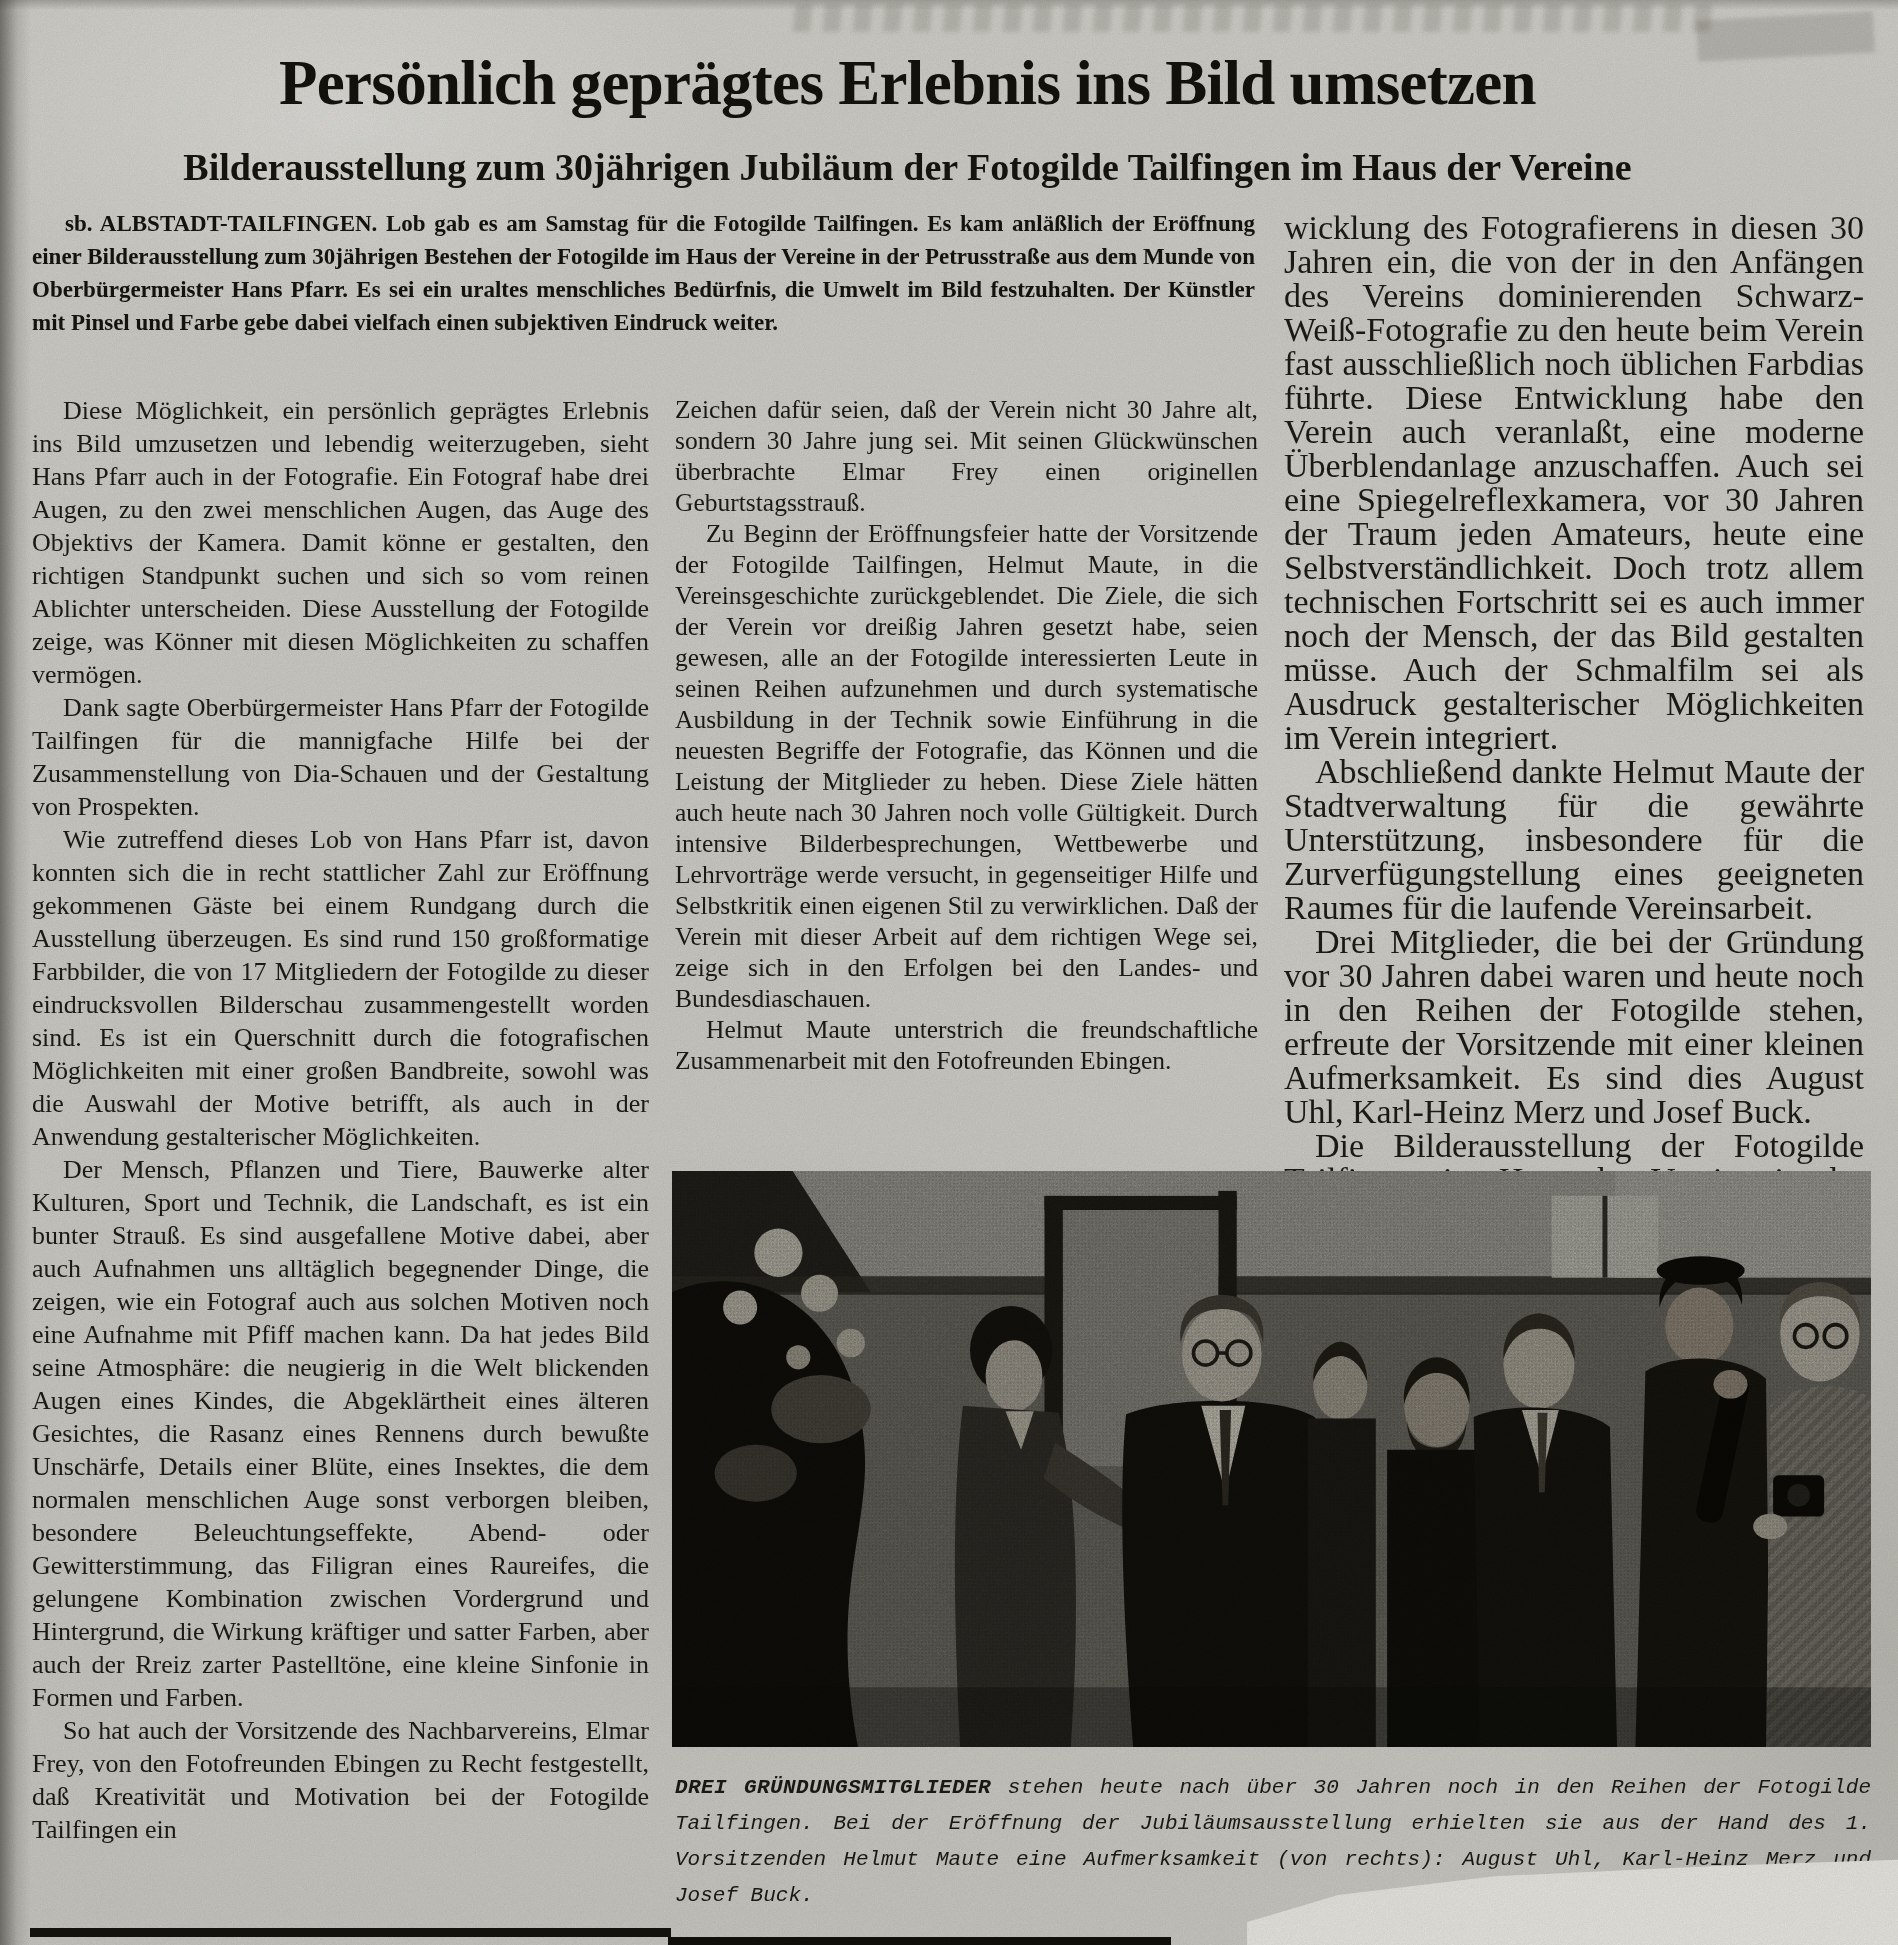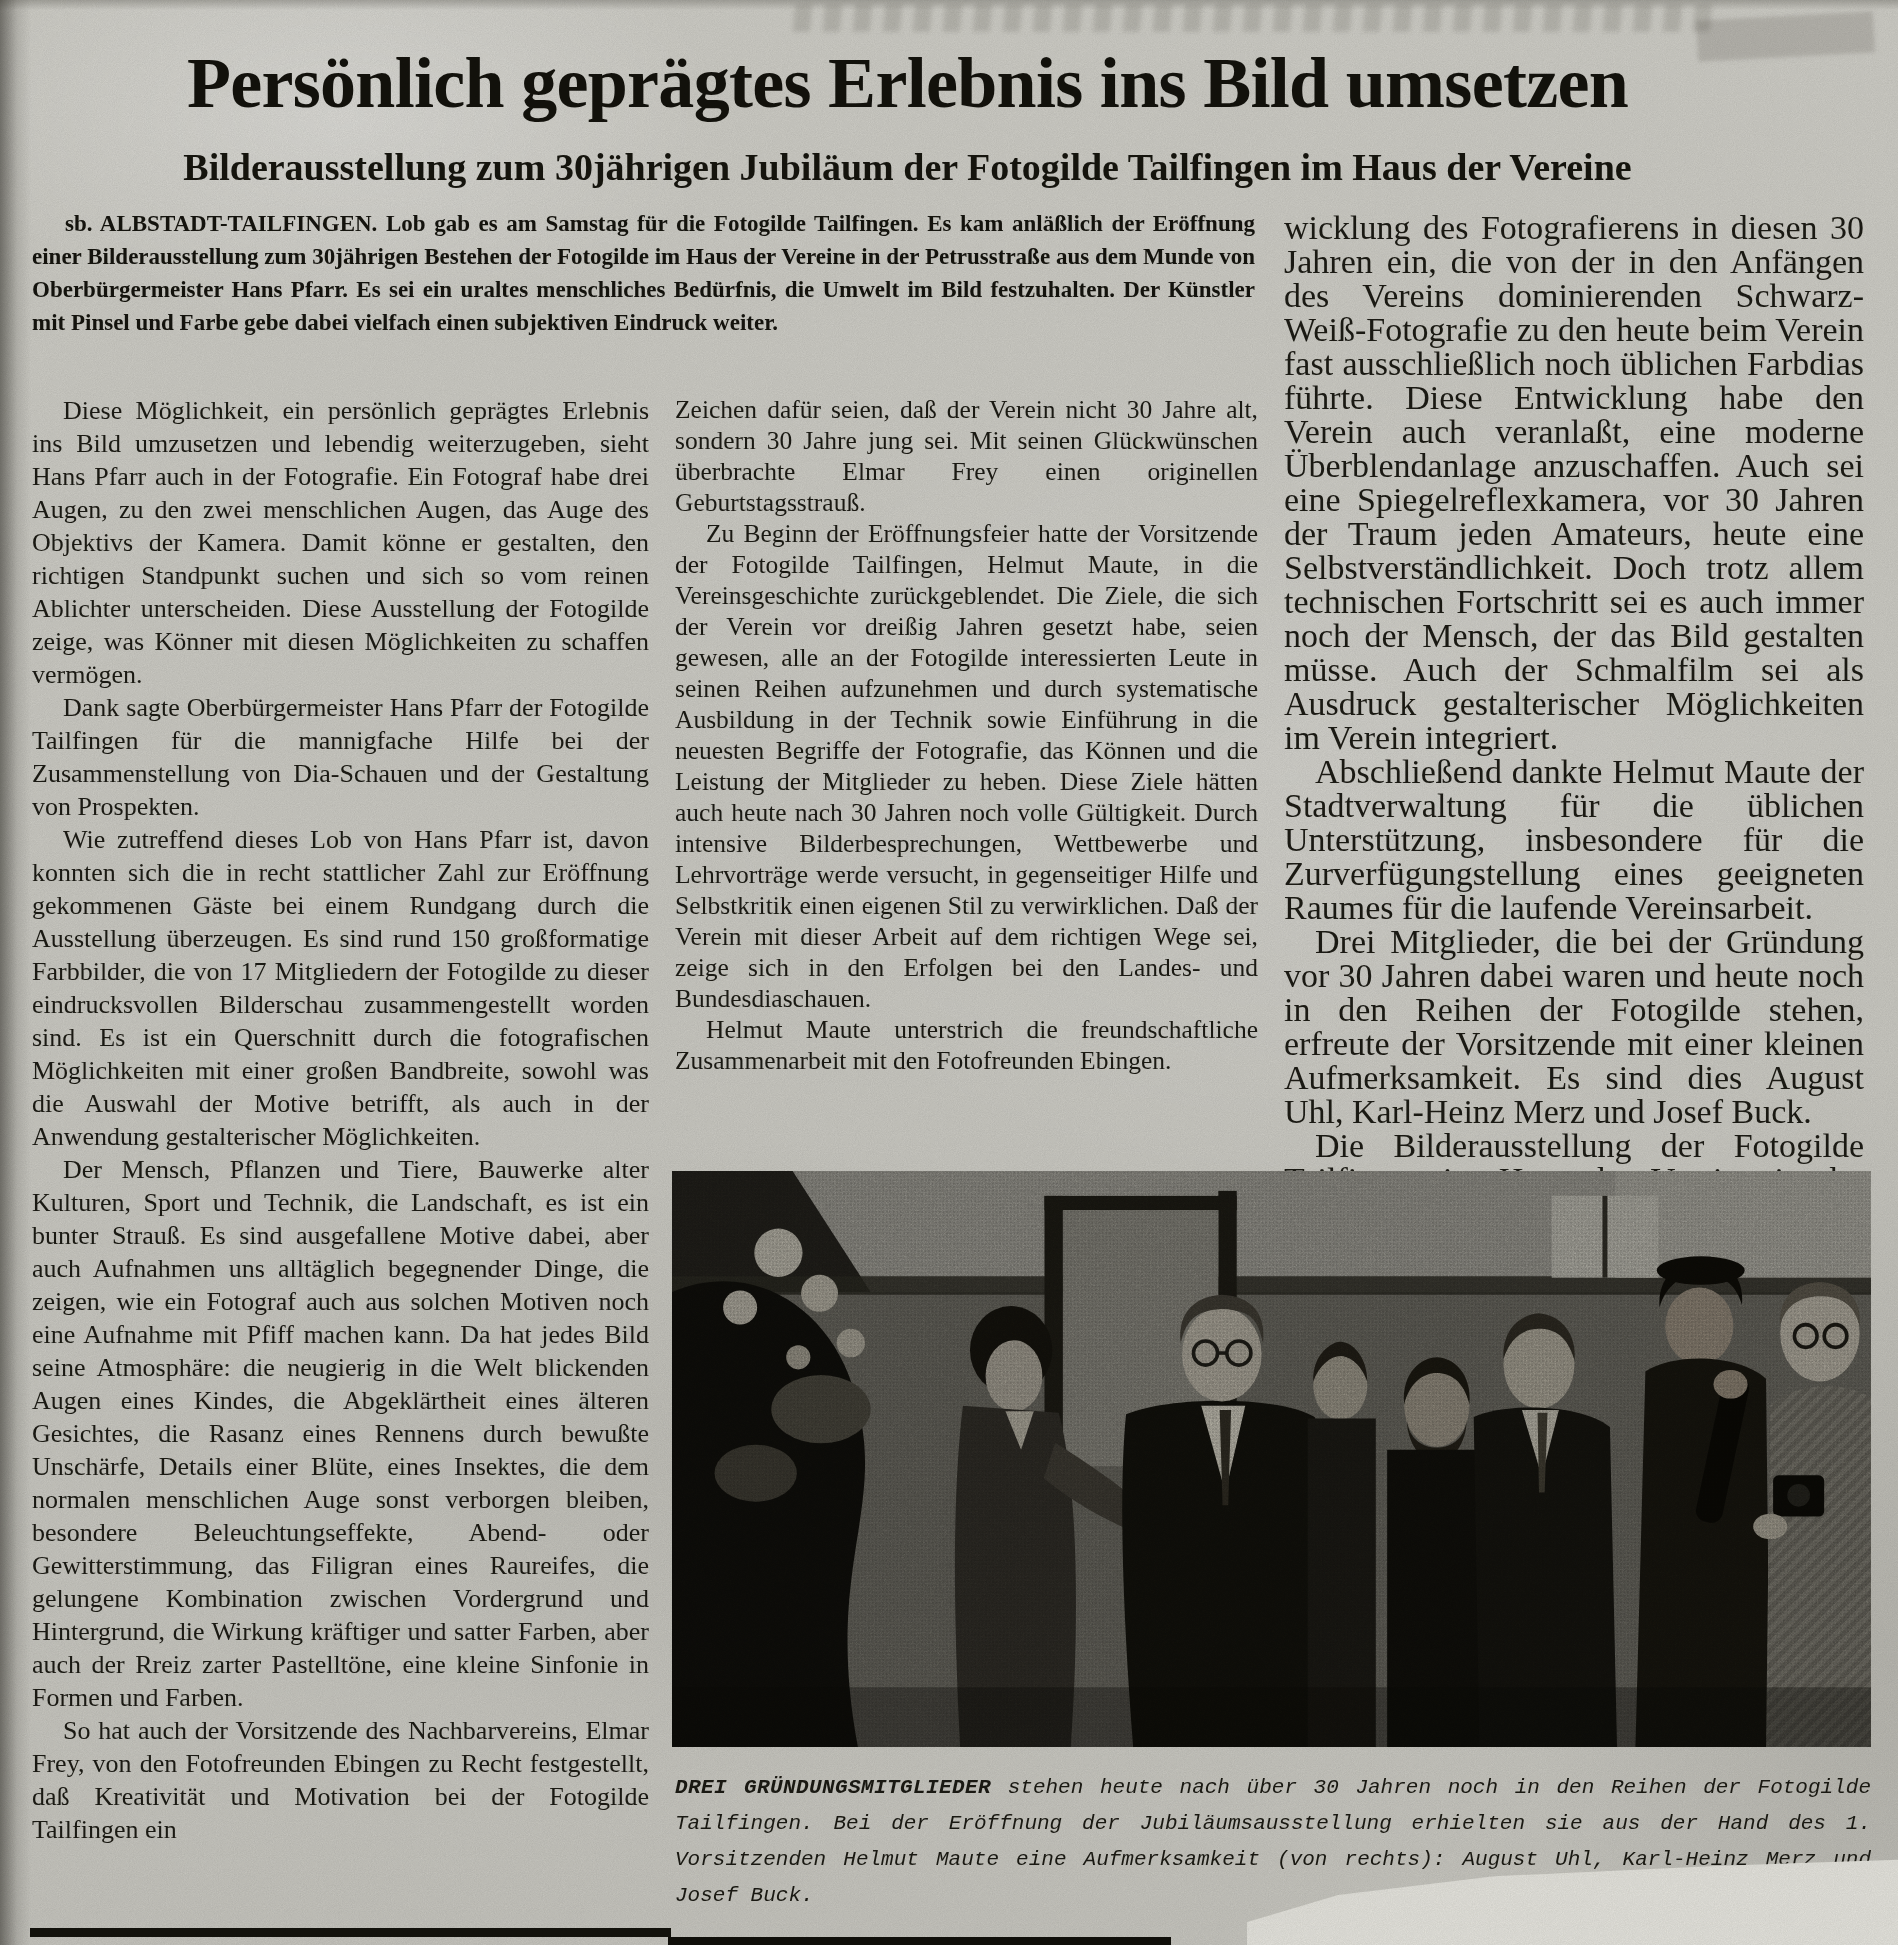--- a/index.html
+++ b/index.html
@@ -12,21 +12,21 @@
       radial-gradient(ellipse 638px 354px at 18% 6%, rgba(255,255,255,.30), transparent 60%),
       radial-gradient(ellipse 921px 638px at 68% 40%, rgba(255,255,255,.14), transparent 65%),
       radial-gradient(ellipse 851px 496px at 40% 75%, rgba(118,116,106,.10), transparent 65%),
       radial-gradient(ellipse 496px 851px at 99% 85%, rgba(110,108,100,.16), transparent 70%),
       linear-gradient(#d4d3cc,#cccbc4);
     font-family:"Liberation Serif", serif;
     color:#1b1a14;
   }
   .headline{
     position:absolute;left:82px;top:37px;width:1651px;height:99px;
-    margin:0;font-size:72px;line-height:92px;font-weight:700;
+    margin:0;font-size:63px;line-height:92px;font-weight:700;
     letter-spacing:-0.7px;white-space:nowrap;text-align:center;color:#14130d;
   }
   .subheadline{
     position:absolute;left:82px;top:145px;width:1651px;height:50px;
     margin:0;font-size:38px;line-height:45px;font-weight:700;
     white-space:nowrap;text-align:center;color:#17160f;
   }
   .lead{
     position:absolute;left:32px;top:207px;width:1223px;height:173px;
     margin:0;font-size:23px;line-height:33px;font-weight:700;
@@ -88,21 +88,21 @@
       <p>Der Mensch, Pflanzen und Tiere, Bauwerke alter Kulturen, Sport und Technik, die Landschaft, es ist ein bunter Strauß. Es sind ausgefallene Motive dabei, aber auch Aufnahmen uns alltäglich begegnender Dinge, die zeigen, wie ein Fotograf auch aus solchen Motiven noch eine Aufnahme mit Pfiff machen kann. Da hat jedes Bild seine Atmosphäre: die neugierig in die Welt blickenden Augen eines Kindes, die Abgeklärtheit eines älteren Gesichtes, die Rasanz eines Rennens durch bewußte Unschärfe, Details einer Blüte, eines Insektes, die dem normalen menschlichen Auge sonst verborgen bleiben, besondere Beleuchtungseffekte, Abend- oder Gewitterstimmung, das Filigran eines Raureifes, die gelungene Kombination zwischen Vordergrund und Hintergrund, die Wirkung kräftiger und satter Farben, aber auch der Rreiz zarter Pastelltöne, eine kleine Sinfonie in Formen und Farben.</p>
       <p>So hat auch der Vorsitzende des Nachbarvereins, Elmar Frey, von den Fotofreunden Ebingen zu Recht festgestellt, daß Kreativität und Motivation bei der Fotogilde Tailfingen ein</p>
     </section>
   <section class="col col2">
       <p>Zeichen dafür seien, daß der Verein nicht 30 Jahre alt, sondern 30 Jahre jung sei. Mit seinen Glückwünschen überbrachte Elmar Frey einen originellen Geburtstagsstrauß.</p>
       <p>Zu Beginn der Eröffnungsfeier hatte der Vorsitzende der Fotogilde Tailfingen, Helmut Maute, in die Vereinsgeschichte zurückgeblendet. Die Ziele, die sich der Verein vor dreißig Jahren gesetzt habe, seien gewesen, alle an der Fotogilde interessierten Leute in seinen Reihen aufzunehmen und durch systematische Ausbildung in der Technik sowie Einführung in die neuesten Begriffe der Fotografie, das Können und die Leistung der Mitglieder zu heben. Diese Ziele hätten auch heute nach 30 Jahren noch volle Gültigkeit. Durch intensive Bilderbesprechungen, Wettbewerbe und Lehrvorträge werde versucht, in gegenseitiger Hilfe und Selbstkritik einen eigenen Stil zu verwirklichen. Daß der Verein mit dieser Arbeit auf dem richtigen Wege sei, zeige sich in den Erfolgen bei den Landes- und Bundesdiaschauen.</p>
       <p>Helmut Maute unterstrich die freundschaftliche Zusammenarbeit mit den Fotofreunden Ebingen.</p>
     </section>
   <section class="col col3">
       <p>wicklung des Fotografierens in diesen 30 Jahren ein, die von der in den Anfängen des Vereins dominierenden Schwarz-Weiß-Fotografie zu den heute beim Verein fast ausschließlich noch üblichen Farbdias führte. Diese Entwicklung habe den Verein auch veranlaßt, eine moderne Überblendanlage anzuschaffen. Auch sei eine Spiegelreflexkamera, vor 30 Jahren der Traum jeden Amateurs, heute eine Selbstverständlichkeit. Doch trotz allem technischen Fortschritt sei es auch immer noch der Mensch, der das Bild gestalten müsse. Auch der Schmalfilm sei als Ausdruck gestalterischer Möglichkeiten im Verein integriert.</p>
-      <p>Abschließend dankte Helmut Maute der Stadtverwaltung für die üblichen Unterstützung, insbesondere für die Zurverfügungstellung eines geeigneten Raumes für die laufende Vereinsarbeit.</p>
+      <p>Abschließend dankte Helmut Maute der Stadtverwaltung für die gewährte Unterstützung, insbesondere für die Zurverfügungstellung eines geeigneten Raumes für die laufende Vereinsarbeit.</p>
       <p>Drei Mitglieder, die bei der Gründung vor 30 Jahren dabei waren und heute noch in den Reihen der Fotogilde stehen, erfreute der Vorsitzende mit einer kleinen Aufmerksamkeit. Es sind dies August Uhl, Karl-Heinz Merz und Josef Buck.</p>
       <p>Die Bilderausstellung der Fotogilde Tailfingen im Haus der Vereine in der Petrusstraße dauert bis Sonntag, 17. April, und ist geöffnet am Sonntag und Samstag jeweils von 9 bis 19 Uhr und an Werktagen von 14 bis 19 Uhr.</p>
     </section>
 
   <figure class="photo" role="img" aria-label="Schwarzweißfoto: Gruppe von Personen bei der Ausstellungseröffnung, Händeschütteln, Blumenstrauß im Vordergrund">
     <svg viewBox="0 0 1690 810" preserveAspectRatio="none">
       <defs>
         <pattern id="halftone" width="5" height="5" patternUnits="userSpaceOnUse">
           <circle cx="2.5" cy="2.5" r="1.1" fill="#11100b" opacity="0.5"></circle>
         </pattern>

